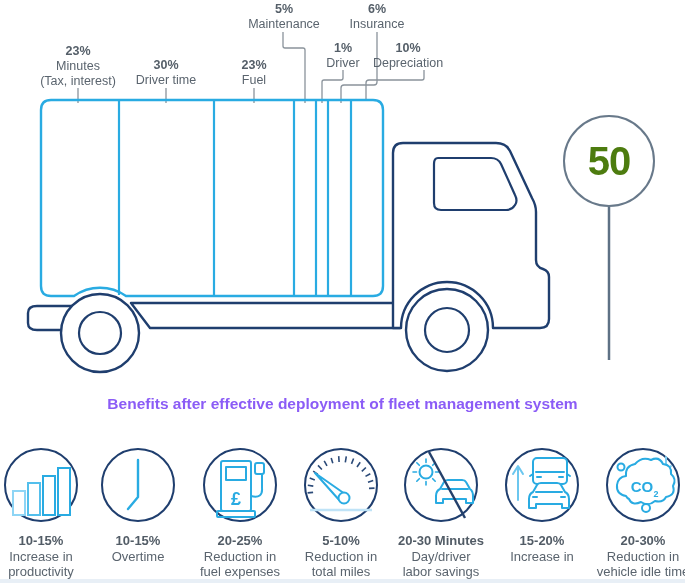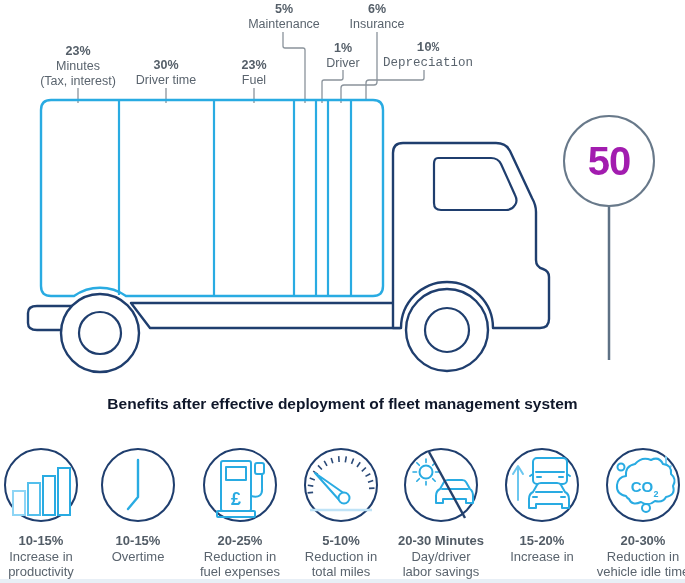--- a/index.html
+++ b/index.html
@@ -9,25 +9,25 @@
   }
   .stage svg{display:block;}
   .truck-svg{position:absolute;left:0;top:0;}
   .cost-label{
     position:absolute;transform:translateX(-50%);
     text-align:center;color:#5a646e;font-size:12.5px;line-height:15px;white-space:nowrap;
   }
   .cost-label .pct{font-weight:bold;color:#555f69;}
   .sign-value{
     position:absolute;left:609px;top:161px;transform:translate(-50%,-50%);
-    color:#a21caf;font-size:40px;font-weight:bold;letter-spacing:-1px;
+    color:#4d7c0f;font-size:40px;font-weight:bold;letter-spacing:-1px;
   }
   .section-title{
     position:absolute;left:0;top:395px;width:685px;text-align:center;
-    color:#0f172a;font-size:15.5px;font-weight:bold;
+    color:#8b5cf6;font-size:15.5px;font-weight:bold;
   }
   .benefit{
     position:absolute;top:446px;width:104px;text-align:center;
   }
   .benefit .icon-wrap{width:78px;height:78px;margin:0 auto;}
   .benefit .b-text{margin-top:9px;color:#5a646e;font-size:13px;line-height:15.5px;white-space:nowrap;}
   .benefit .b-val{font-weight:bold;color:#525c66;}
   .bottom-strip{
     position:absolute;left:0;bottom:0;width:685px;height:4px;background:#e8eff6;
   }
@@ -97,21 +97,21 @@
     <div>Maintenance</div>
   </div>
   <div class="cost-label" style="left:343px;top:41px;">
     <div class="pct">1%</div>
     <div>Driver</div>
   </div>
   <div class="cost-label" style="left:377px;top:2px;">
     <div class="pct">6%</div>
     <div>Insurance</div>
   </div>
-  <div class="cost-label" style="left:428px;top:41px;font-family:Liberation Mono, monospace;">
+  <div class="cost-label" style="left:408px;top:41px;">
     <div class="pct">10%</div>
     <div>Depreciation</div>
   </div>
 
   <div class="section-title">Benefits after effective deployment of fleet management system</div>
 
   <div class="benefit" style="left:-11px;">
     <div class="icon-wrap">
       <svg width="78" height="78" viewBox="0 0 78 78">
         <circle cx="39" cy="39" r="36" fill="none" stroke="#1f3e6e" stroke-width="2"></circle>

